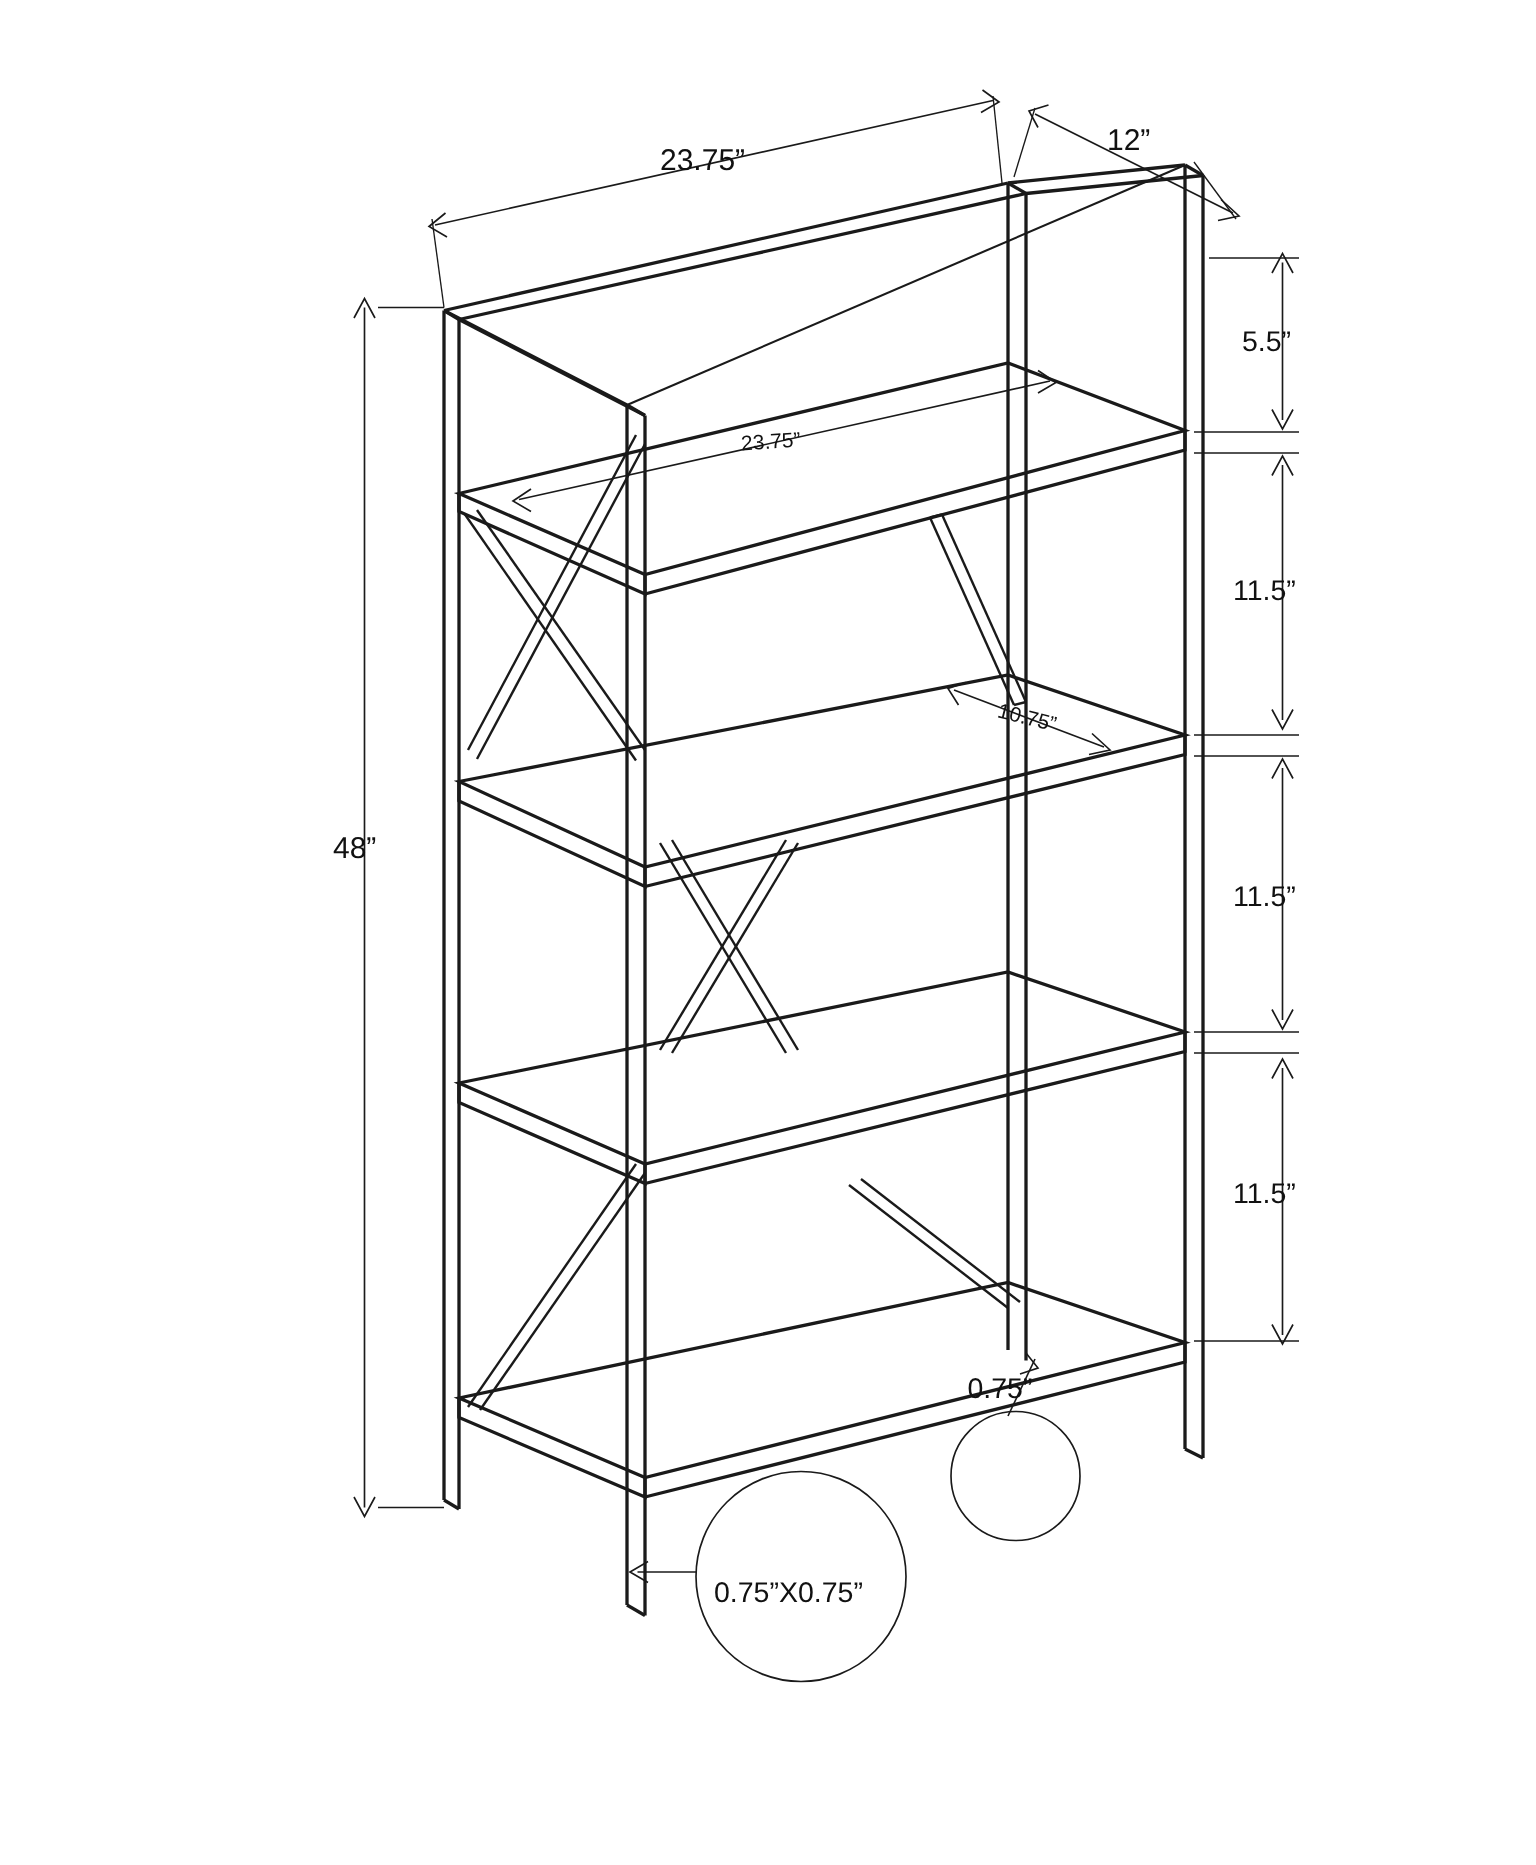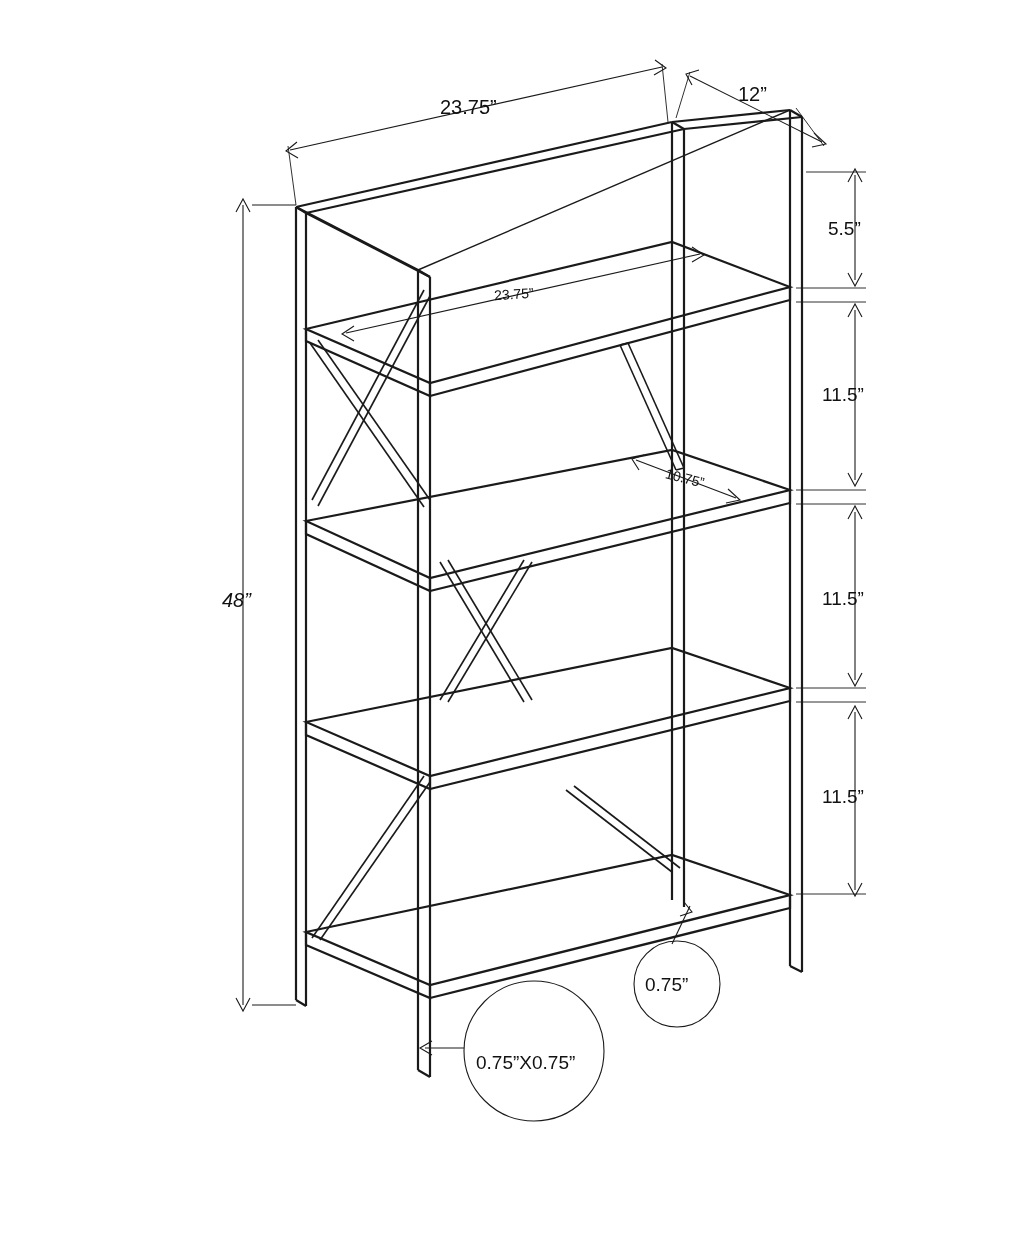--- a/index.html
+++ b/index.html
@@ -23,30 +23,30 @@
     top: 0;
     width: 1024px;
     height: 1243px;
   }
   .dim-label {
     position: absolute;
     color: #111111;
     white-space: nowrap;
     font-family: "Liberation Sans", sans-serif;
   }
-  .lbl-overall-height { left: 222px; top: 589px; font-size: 20px; font-style: italic; }
+  .lbl-overall-height { left: 222px; top: 555px; font-size: 20px; }
   .lbl-width-top { left: 440px; top: 96px; font-size: 20px; }
   .lbl-depth-top { left: 738px; top: 83px; font-size: 20px; }
   .lbl-shelf-width { left: 494px; top: 286px; font-size: 14px; transform: rotate(-4deg); }
   .lbl-shelf-depth { left: 665px; top: 470px; font-size: 14px; transform: rotate(14deg); }
   .lbl-gap-1 { left: 828px; top: 218px; font-size: 19px; }
   .lbl-gap-2 { left: 822px; top: 384px; font-size: 19px; }
   .lbl-gap-3 { left: 822px; top: 588px; font-size: 19px; }
   .lbl-gap-4 { left: 822px; top: 786px; font-size: 19px; }
-  .lbl-thickness { left: 645px; top: 974px; font-size: 19px; }
+  .lbl-thickness { left: 645px; top: 916px; font-size: 19px; }
   .lbl-post { left: 476px; top: 1052px; font-size: 19px; }
 </style>
 </head>
 <body>
 
 <div id="page">
 
   <svg id="drawing" viewBox="0 0 1024 1243">
     <g fill="none" stroke="#1a1a1a" stroke-width="2.2" stroke-linejoin="miter" stroke-linecap="butt">
 

